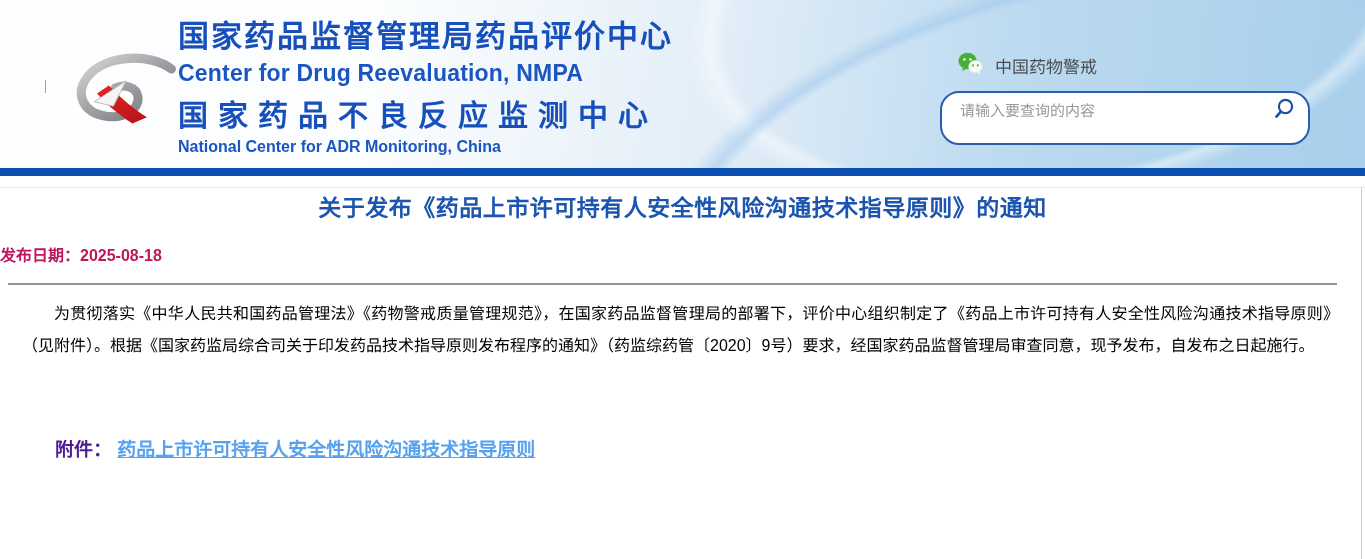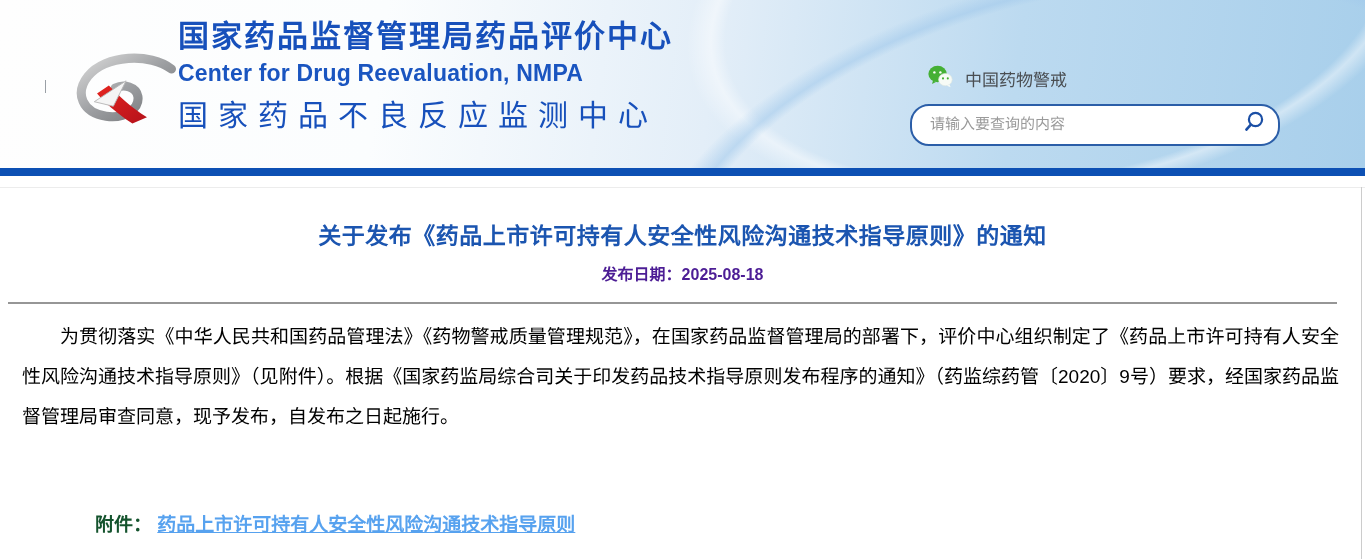--- a/index.html
+++ b/index.html
@@ -32,61 +32,61 @@
     right: -260px; top: -80px; width: 1100px; height: 560px;
     background: radial-gradient(closest-side, rgba(255,255,255,0) 72%, rgba(160,200,235,0.55) 75%, rgba(255,255,255,0) 80%);
     transform: rotate(-14deg);
   }
   .logo { position: absolute; left: 58px; top: 48px; width: 118px; height: 92px; }
   .logo-tick { position: absolute; left: 45px; top: 80px; width: 1px; height: 13px; background: #9aa0a6; }
 
   .brand { position: absolute; left: 178px; top: 11px; white-space: nowrap; }
   .brand-cn1 { font-size: 31px; font-weight: bold; color: #1750bb; letter-spacing: 2px; }
   .brand-en1 { font-size: 23px; font-weight: bold; color: #1a55c0; margin-top: 4px; letter-spacing: 0.2px; }
-  .brand-cn2 { font-size: 30px; font-weight: normal; color: #1750bb; letter-spacing: 10px; margin-top: 4px; }
+  .brand-cn2 { font-size: 30px; font-weight: bold; color: #1750bb; letter-spacing: 10px; margin-top: 4px; }
   .brand-en2 { font-size: 16px; font-weight: bold; color: #1a55c0; margin-top: 3px; }
 
-  .header-right { position: absolute; left: 910px; top: 52px; width: 370px; margin-top: 13px; }
+  .header-right { position: absolute; left: 940px; top: 52px; width: 370px; }
   .wechat-row { display: flex; align-items: center; gap: 12px; margin-left: 18px; height: 26px; cursor: pointer; }
   .wechat-label { font-size: 17px; color: #4a4e52; }
   .search-box {
     margin-top: 13px; height: 34px; background: #ffffff;
     border: 2px solid #2b5ea8; border-radius: 19px;
-    display: flex; align-items: center; padding: 0 12px 4px 16px;
+    display: flex; align-items: center; padding: 0 12px 16px 16px;
   }
   .search-input {
     flex: 1; border: none; outline: none; background: transparent;
     font-size: 15px; color: #333; font-family: inherit;
   }
   .search-input::placeholder { color: #9a9a9a; }
   .search-btn { border: none; background: transparent; padding: 0; cursor: pointer; display: flex; align-items: center; }
 
   .blue-bar { height: 8px; background: #0d50b4; }
 
   
-  .content { position: relative; padding-top: 41px; }
+  .content { position: relative; padding-top: 13px; }
   .content::before {
     content: ""; position: absolute; top: 11px; left: 0; right: 0;
     height: 1px; background: #ececec;
   }
   .right-line { position: absolute; top: 187px; bottom: 0; right: 3px; width: 1px; background: #cccccc; }
 
   .article-title {
     margin: 0; text-align: center;
     font-size: 23px; font-weight: bold; color: #1b55b0; letter-spacing: 0.5px;
   }
-  .date-row { text-align: center; margin-top: 10px; font-size: 16px; font-weight: bold; color: #4c1d95; }
+  .date-row { text-align: left; margin-top: 19px; font-size: 16px; font-weight: bold; color: #be185d; }
   .rule { border: none; height: 2px; background: #969696; margin: 17px 28px 0 8px; }
   .article-body {
     margin: 13px 26px 0 22px;
-    font-size: 19px; line-height: 40px; color: #000;
+    font-size: 16px; line-height: 32px; color: #000;
     text-indent: 2em; text-align: justify;
   }
   .attachment { margin: 72px 0 0 55px; font-size: 19px; }
-  .att-label { font-weight: bold; color: #14532d; margin-left: 40px; }
+  .att-label { font-weight: bold; color: #4c1d95; }
   .att-link { color: #57a2ef; text-decoration: underline; cursor: pointer; font-weight: bold; }
 </style>
 </head>
 <body>
 
 <div class="page">
 
   <header class="site-header">
     <div class="swoosh1"></div>
     <div class="swoosh2"></div>
@@ -108,20 +108,21 @@
         <path d="M 125 20 C 102 2 52 4 33 28 C 18 47 27 68 53 72 C 75 75 90 63 88 50 C 86 40 73 36 63 41" fill="none" stroke="url(#gGray)" stroke-width="10" stroke-linecap="round"></path>
         <path d="M 56 38 C 68 50 80 62 98 73 L 82 80 C 63 68 51 56 43 47 Z" fill="url(#gRed)"></path>
         <path d="M 40 56 L 75 33 L 61 61 Z" fill="#f5f5f5" stroke="#b5b5b5" stroke-width="1"></path>
       </svg>
     </div>
 
     <div class="brand">
       <div class="brand-cn1">国家药品监督管理局药品评价中心</div>
       <div class="brand-en1">Center for Drug Reevaluation, NMPA</div>
       <div class="brand-cn2">国家药品不良反应监测中心</div>
+      <div class="brand-en2">National Center for ADR Monitoring, China</div>
     </div>
 
     <div class="header-right">
       <div class="wechat-row">
         <span>
           <svg width="25" height="23" viewBox="0 0 25 23">
             <ellipse cx="9.6" cy="9" rx="9.2" ry="8.2" fill="#45b035"></ellipse>
             <path d="M 5 15.5 L 4 19 L 8 17 Z" fill="#45b035"></path>
             <circle cx="6.4" cy="7.4" r="1.2" fill="#ffffff"></circle>
             <circle cx="12.4" cy="7.4" r="1.2" fill="#ffffff"></circle>

